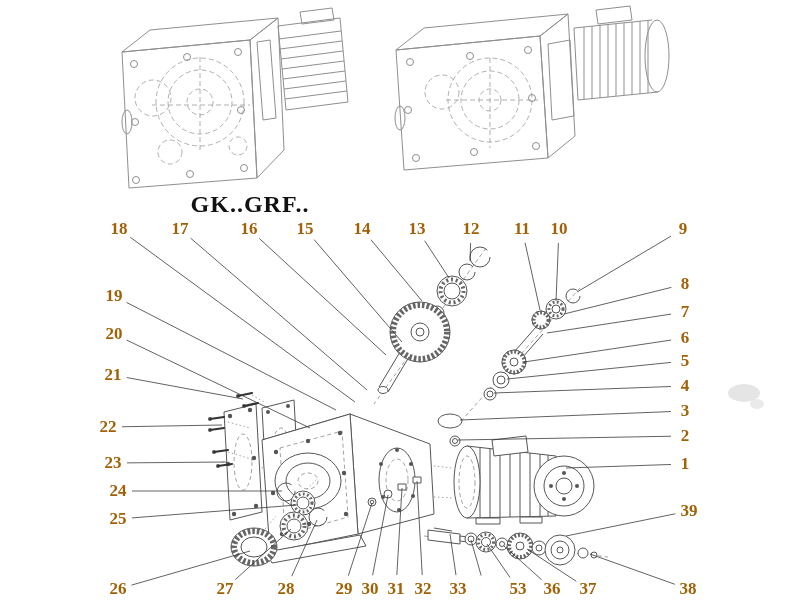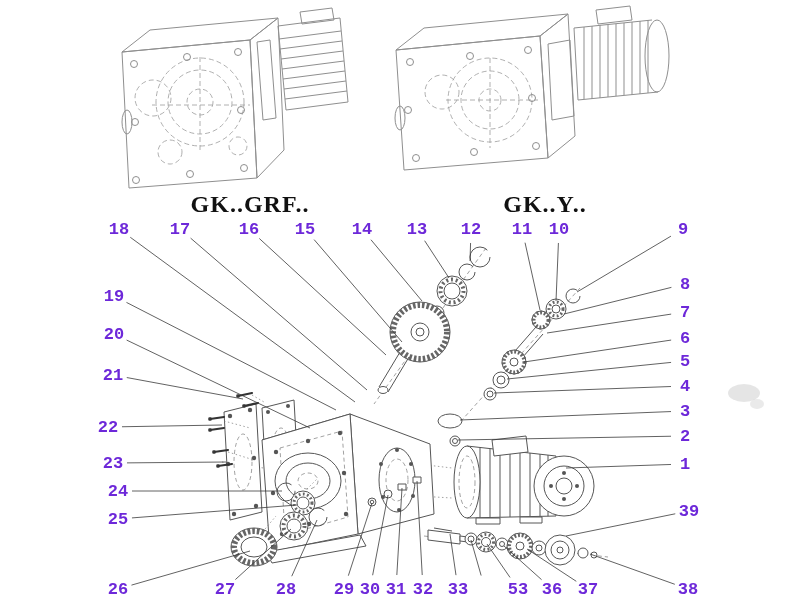--- a/index.html
+++ b/index.html
@@ -2,21 +2,21 @@
 <html><head>
 <meta charset="utf-8">
 <style>
   html,body{margin:0;padding:0;background:#ffffff;}
   body{width:800px;height:600px;overflow:hidden;font-family:"Liberation Serif",serif;}
   #stage{position:relative;width:800px;height:600px;background:#fff;}
   #art{position:absolute;left:0;top:0;}
   .title{position:absolute;font-weight:bold;font-size:24px;letter-spacing:1px;color:#111;text-align:center;}
   #title-left{left:140px;top:191px;width:220px;}
   #title-right{left:460px;top:191px;width:170px;}
-  .callout{position:absolute;transform:translate(-50%,-50%);font-weight:bold;font-size:17px;color:#6d28d9;white-space:nowrap;font-family:Liberation Mono, monospace;}
+  .callout{position:absolute;transform:translate(-50%,-50%);font-weight:bold;font-size:17px;color:#a16207;white-space:nowrap;}
   
   .ln{fill:none;stroke:#8f8f8f;stroke-width:1;}
   .lnd{fill:none;stroke:#9c9c9c;stroke-width:.8;stroke-dasharray:5 3;}
   .ex{fill:none;stroke:#565656;stroke-width:1;}
   .exf{fill:#ffffff;stroke:#565656;stroke-width:1;}
   .dash{fill:none;stroke:#7a7a7a;stroke-width:.7;stroke-dasharray:4 3;}
   .dot{fill:none;stroke:#7a7a7a;stroke-width:.7;stroke-dasharray:1.5 2.5;}
   .tooth{fill:none;stroke:#666;stroke-width:6;stroke-dasharray:2.6 2;}
   .tooth-s{fill:none;stroke:#666;stroke-width:4;stroke-dasharray:2 1.8;}
   .balls{fill:none;stroke:#666;stroke-width:4;stroke-dasharray:2 2.8;}
@@ -321,21 +321,20 @@
         <line x1="455.9848421600025" y1="575.1457898500169" x2="450" y2="534" class="leader"></line>
         <line x1="481.1539042094367" y1="575.5386647330284" x2="471" y2="540" class="leader"></line>
         <line x1="510.05772669247904" y1="577.4708935858567" x2="487" y2="544" class="leader"></line>
         <line x1="541.5723052998771" y1="579.6585234978066" x2="504" y2="546" class="leader"></line>
         <line x1="576.2925788565979" y1="581.3230025289166" x2="527" y2="549" class="leader"></line>
         <line x1="674.8156132376723" y1="584.2912904420258" x2="590" y2="554" class="leader"></line>
       </g>
 </svg>
 
 <div id="title-left" class="title">GK..GRF..</div>
-<div id="title-right" class="title">GK..Y..</div>
 
 <div id="callouts">
       <div class="callout" style="left: 119px; top: 229px;">18</div>
       <div class="callout" style="left: 180px; top: 229px;">17</div>
       <div class="callout" style="left: 249px; top: 229px;">16</div>
       <div class="callout" style="left: 305px; top: 229px;">15</div>
       <div class="callout" style="left: 362px; top: 229px;">14</div>
       <div class="callout" style="left: 417px; top: 229px;">13</div>
       <div class="callout" style="left: 471px; top: 229px;">12</div>
       <div class="callout" style="left: 522px; top: 229px;">11</div>

